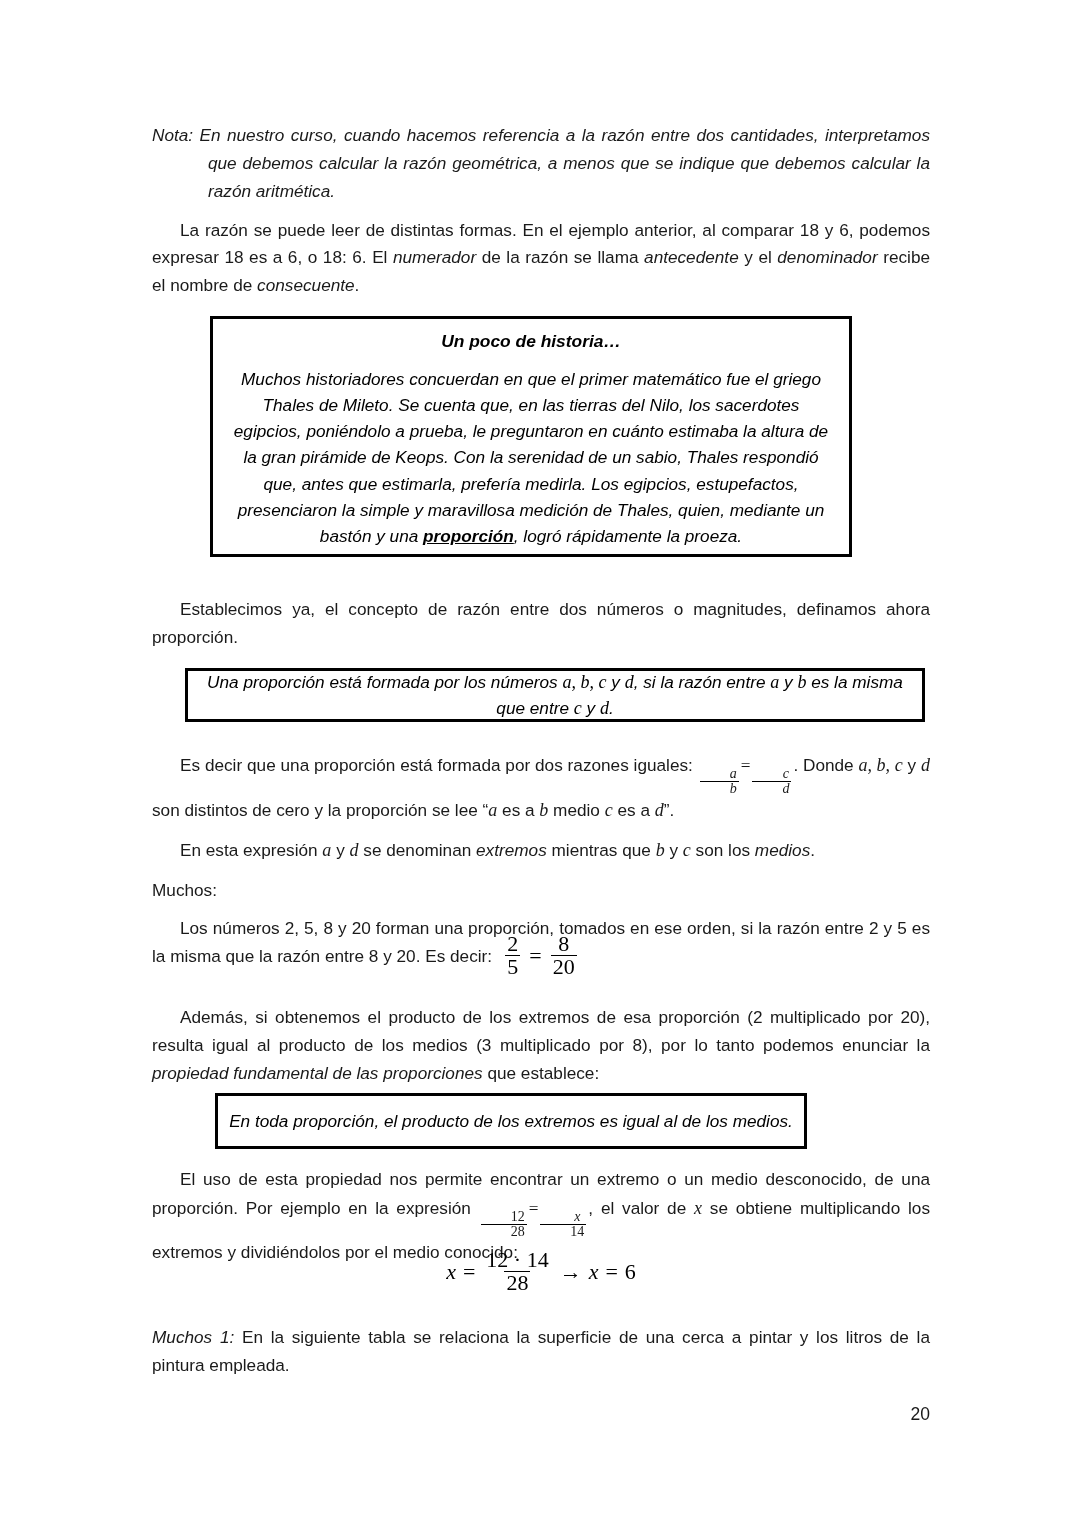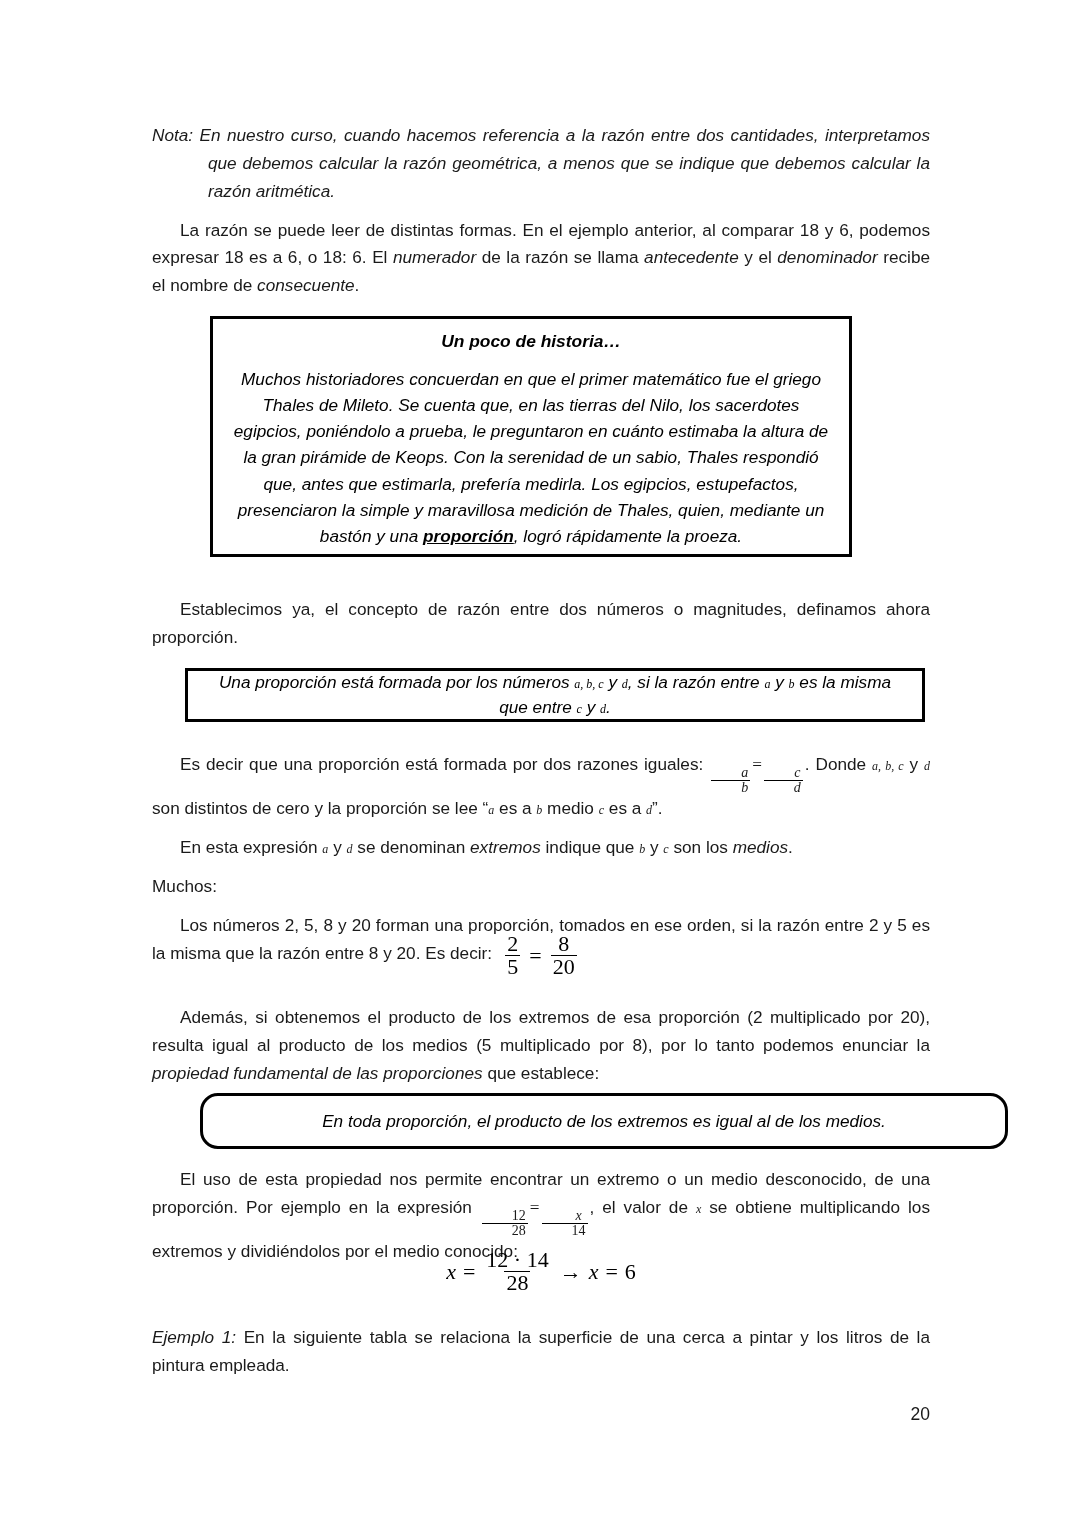--- a/index.html
+++ b/index.html
@@ -95,41 +95,40 @@
   .box-def .deftext {
     text-align: center;
     font-style: italic;
     font-size: 17.2px;
     line-height: 1.45;
     width: 100%;
   }
 
   .box-prop {
     position: absolute;
-    left: 200px;
+    left: 215px;
     top: 1093px;
-    width: 808px;
+    width: 592px;
     height: 56px;
     display: flex;
     align-items: center;
     justify-content: center;
-    border-radius: 18px;
   }
   .box-prop .proptext {
     text-align: center;
     font-style: italic;
     font-size: 17.2px;
     width: 100%;
   }
 
   
   .mathvar {
     font-family: "Liberation Serif", serif;
     font-style: italic;
-    font-size: 12px;
+    font-size: 18px;
   }
   .mathnum {
     font-family: "Liberation Serif", serif;
     font-style: normal;
   }
   .frac {
     display: inline-flex;
     flex-direction: column;
     align-items: center;
     vertical-align: -0.48em;
@@ -211,21 +210,21 @@
     <p class="indent"><span>Es decir que una proporción está formada por dos razones iguales: </span><span class="frac small">
           <span class="num mathvar">a</span>
           <span class="den mathvar">b</span>
         </span><span class="mathnum">=</span><span class="frac small">
           <span class="num mathvar">c</span>
           <span class="den mathvar">d</span>
         </span><span>. Donde </span><span class="mathvar">a, b, c</span> y <span class="mathvar">d</span><span> son distintos de cero y la proporción se lee “</span><span class="mathvar">a</span><span> es a </span><span class="mathvar">b</span><span> medio </span><span class="mathvar">c</span><span> es a </span><span class="mathvar">d</span><span>”.</span></p>
 
     <div class="spacer-sm"></div>
 
-    <p class="indent"><span>En esta expresión </span><span class="mathvar">a</span><span> y </span><span class="mathvar">d</span><span> se denominan </span><em>extremos</em><span> indique que </span><span class="mathvar">b</span><span> y </span><span class="mathvar">c</span><span> son los </span><em>medios</em><span>.</span></p>
+    <p class="indent"><span>En esta expresión </span><span class="mathvar">a</span><span> y </span><span class="mathvar">d</span><span> se denominan </span><em>extremos</em><span> mientras que </span><span class="mathvar">b</span><span> y </span><span class="mathvar">c</span><span> son los </span><em>medios</em><span>.</span></p>
 
     <div class="spacer-sm"></div>
 
     <p>Muchos:</p>
 
     <div class="spacer-sm"></div>
 
     <p class="indent">Los números 2, 5, 8 y 20 forman una proporción, tomados en ese orden, si la razón entre 2 y 5 es la misma que la razón entre 8 y 20. Es decir:</p>
   </div>
 
@@ -237,21 +236,21 @@
           </span>
           <span class="op mathnum">=</span>
           <span class="frac">
             <span class="num mathnum">8</span>
             <span class="den mathnum">20</span>
           </span>
         </span></div>
   </div>
 
   <div style="position:absolute; left:152px; top:1004px; width:778px;">
-    <p class="indent"><span>Además, si obtenemos el producto de los extremos de esa proporción (2 multiplicado por 20), resulta igual al producto de los medios (5 multiplicado por 8), por lo tanto podemos enunciar la </span><em>propiedad fundamental de las proporciones</em><span> que establece:</span></p>
+    <p class="indent"><span>Además, si obtenemos el producto de los extremos de esa proporción (2 multiplicado por 20), resulta igual al producto de los medios (3 multiplicado por 8), por lo tanto podemos enunciar la </span><em>propiedad fundamental de las proporciones</em><span> que establece:</span></p>
   </div>
 
   <div class="box box-prop">
     <div class="proptext">En toda proporción, el producto de los extremos es igual al de los medios.</div>
   </div>
 
   <div style="position:absolute; left:152px; top:1166px; width:778px;">
     <p class="indent"><span>El uso de esta propiedad nos permite encontrar un extremo o un medio desconocido, de una proporción. Por ejemplo en la expresión </span><span class="frac small">
           <span class="num mathnum">12</span>
           <span class="den mathnum">28</span>
@@ -271,18 +270,18 @@
           </span>
           <span class="op mathnum">→</span>
           <span class="mathvar" style="font-size:22px">x</span>
           <span class="op mathnum">=</span>
           <span class="mathnum" style="font-size:22px">6</span>
         </span></div>
   </div>
 
   <div style="position:absolute; left:152px; top:1313px; width:778px;">
     <div class="spacer-sm"></div>
-    <p><em>Ejemplo 1:</em><span> En la siguiente tabla se relaciona la superficie de una cerca a pintar y los litros de la pintura empleada.</span></p>
+    <p><em>Muchos 1:</em><span> En la siguiente tabla se relaciona la superficie de una cerca a pintar y los litros de la pintura empleada.</span></p>
   </div>
 
   <div class="pagenum">20</div>
 
 </div>
 
 </body></html>

